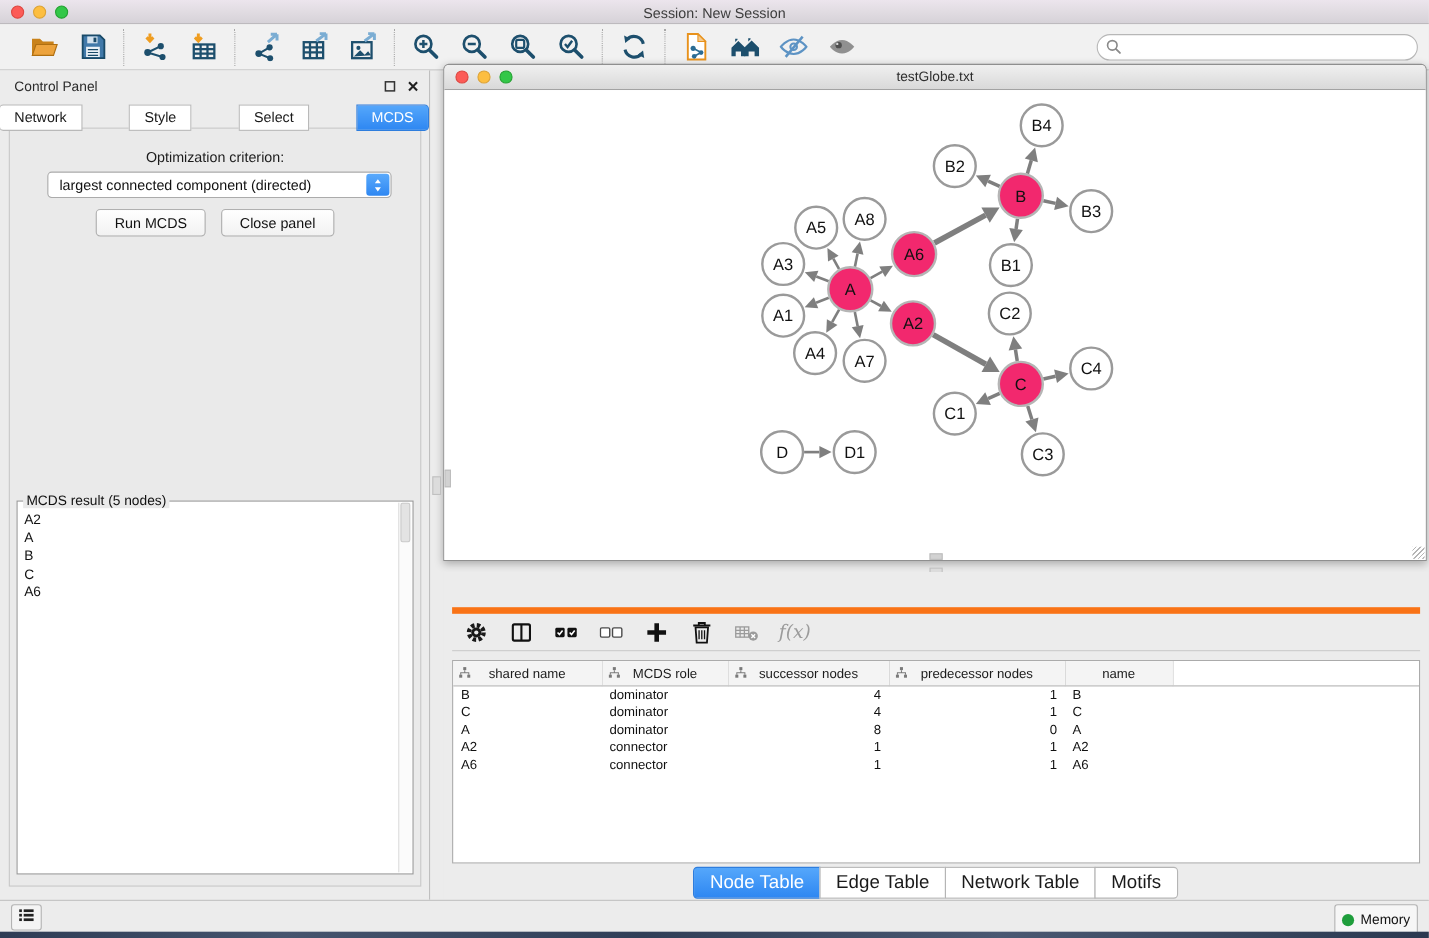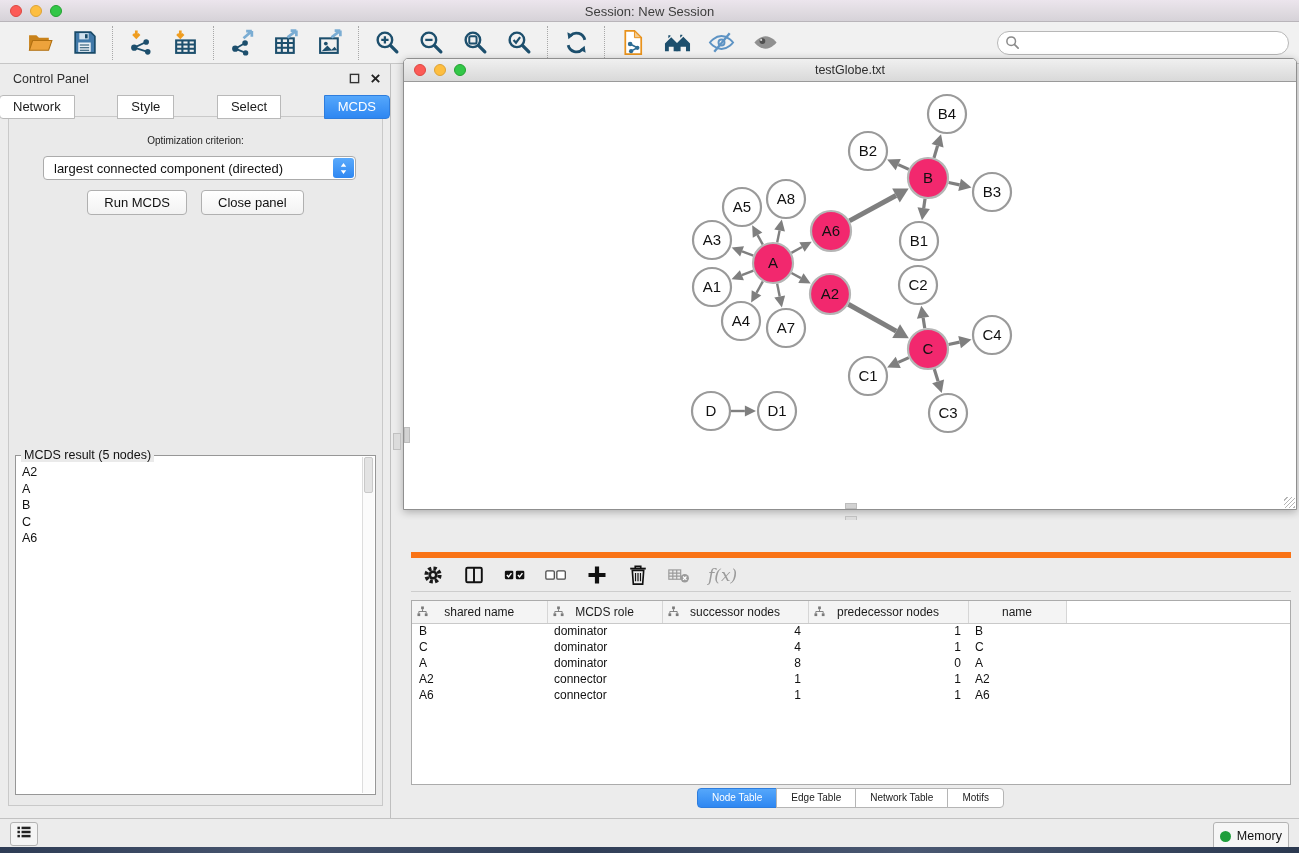--- a/index.html
+++ b/index.html
@@ -40,21 +40,21 @@
   .panel-head .pbtns { position:absolute; right:8px; top:8px; display:flex; gap:8px; }
   .pbtn { width:13px; height:13px; display:flex; align-items:center; justify-content:center; cursor:default; }
   .cp-tabs { position:absolute; left:0; top:31px; width:100%; display:flex; justify-content:space-between; z-index:2; }
   .cp-tab { font-size:13px; color:#1a1a1a; background:#fff; border:1px solid #b9b9b9;
     padding:3px 13px 4px; margin-left:-1px; cursor:default; }
   .cp-tab:first-child { border-radius:4px 0 0 4px; }
   .cp-tab:last-child { border-radius:0 4px 4px 0; }
   .cp-tab.active { background:linear-gradient(180deg,#55a7fb,#2e87f2); color:#fff; border-color:#2e7ddd; }
   .cp-inner { position:absolute; left:8px; top:52px; width:375px; height:690px;
     background:#eaeaea; border:1px solid #c9c9c9; }
-  .opt-label { position:absolute; width:100%; text-align:center; top:18px; font-size:10px; color:#1c1c1c; }
+  .opt-label { position:absolute; width:100%; text-align:center; top:18px; font-size:13px; color:#1c1c1c; }
   .combo { position:absolute; left:34px; top:39px; width:313px; height:24px; background:#fff;
     border:1px solid #ababab; border-radius:4px; font-size:13px; color:#111;
     display:flex; align-items:center; padding-left:10px; cursor:default; }
   .combo .step { position:absolute; right:1px; top:1px; width:21px; height:20px; border-radius:3px;
     background:linear-gradient(180deg,#5aaafc,#2e87f2); display:flex; align-items:center; justify-content:center; }
   .cp-buttons { position:absolute; width:100%; top:73px; display:flex; justify-content:center; gap:14px; }
   .btn { background:linear-gradient(180deg,#ffffff,#f2f2f2); border:1px solid #b0b0b0; border-radius:4px;
     font-size:13px; color:#111; padding:4px 16px; cursor:default; }
   .result-box { position:absolute; left:6px; top:338px; width:361px; height:340px;
     background:#fff; border:1px solid #979797; }
@@ -102,21 +102,21 @@
   .table-box { position:absolute; left:8px; top:80px; width:880px; height:185px;
     background:#fff; border:1px solid #ababab; overflow:hidden; }
   table.datatable { border-collapse:collapse; width:100%; table-layout:fixed; }
   .datatable th { height:22px; background:#f4f4f4; border-bottom:1px solid #c9c9c9;
     border-right:1px solid #d6d6d6; font-weight:normal; font-size:12px; color:#1b1b1b; position:relative; }
   .datatable th.filler { background:#fff; border-right:none; }
   .datatable th .hicon { position:absolute; left:5px; top:5px; }
   .datatable td { height:16px; font-size:12px; color:#111; padding:0 7px; white-space:nowrap; }
   .datatable td.num { text-align:right; }
   .tp-tabs { position:absolute; left:0; width:100%; top:268px; display:flex; justify-content:center; }
-  .tp-tab { font-size:10px; color:#1a1a1a; background:#fff; border:1px solid #b5b5b5;
+  .tp-tab { font-size:17px; color:#1a1a1a; background:#fff; border:1px solid #b5b5b5;
     padding:3px 14px 4px; margin-left:-1px; cursor:default; }
   .tp-tab:first-child { border-radius:4px 0 0 4px; }
   .tp-tab:last-child { border-radius:0 4px 4px 0; }
   .tp-tab.active { background:linear-gradient(180deg,#55a7fb,#2e87f2); color:#fff; border-color:#2e7ddd; }
 
   
   .statusbar { position:absolute; left:0; top:818px; width:1299px; height:29px;
     background:#ececec; border-top:1px solid #c2c2c2; }
   .list-btn { position:absolute; left:10px; top:3px; width:28px; height:24px;
     background:#f4f4f4; border:1px solid #b3b3b3; border-radius:3px;

